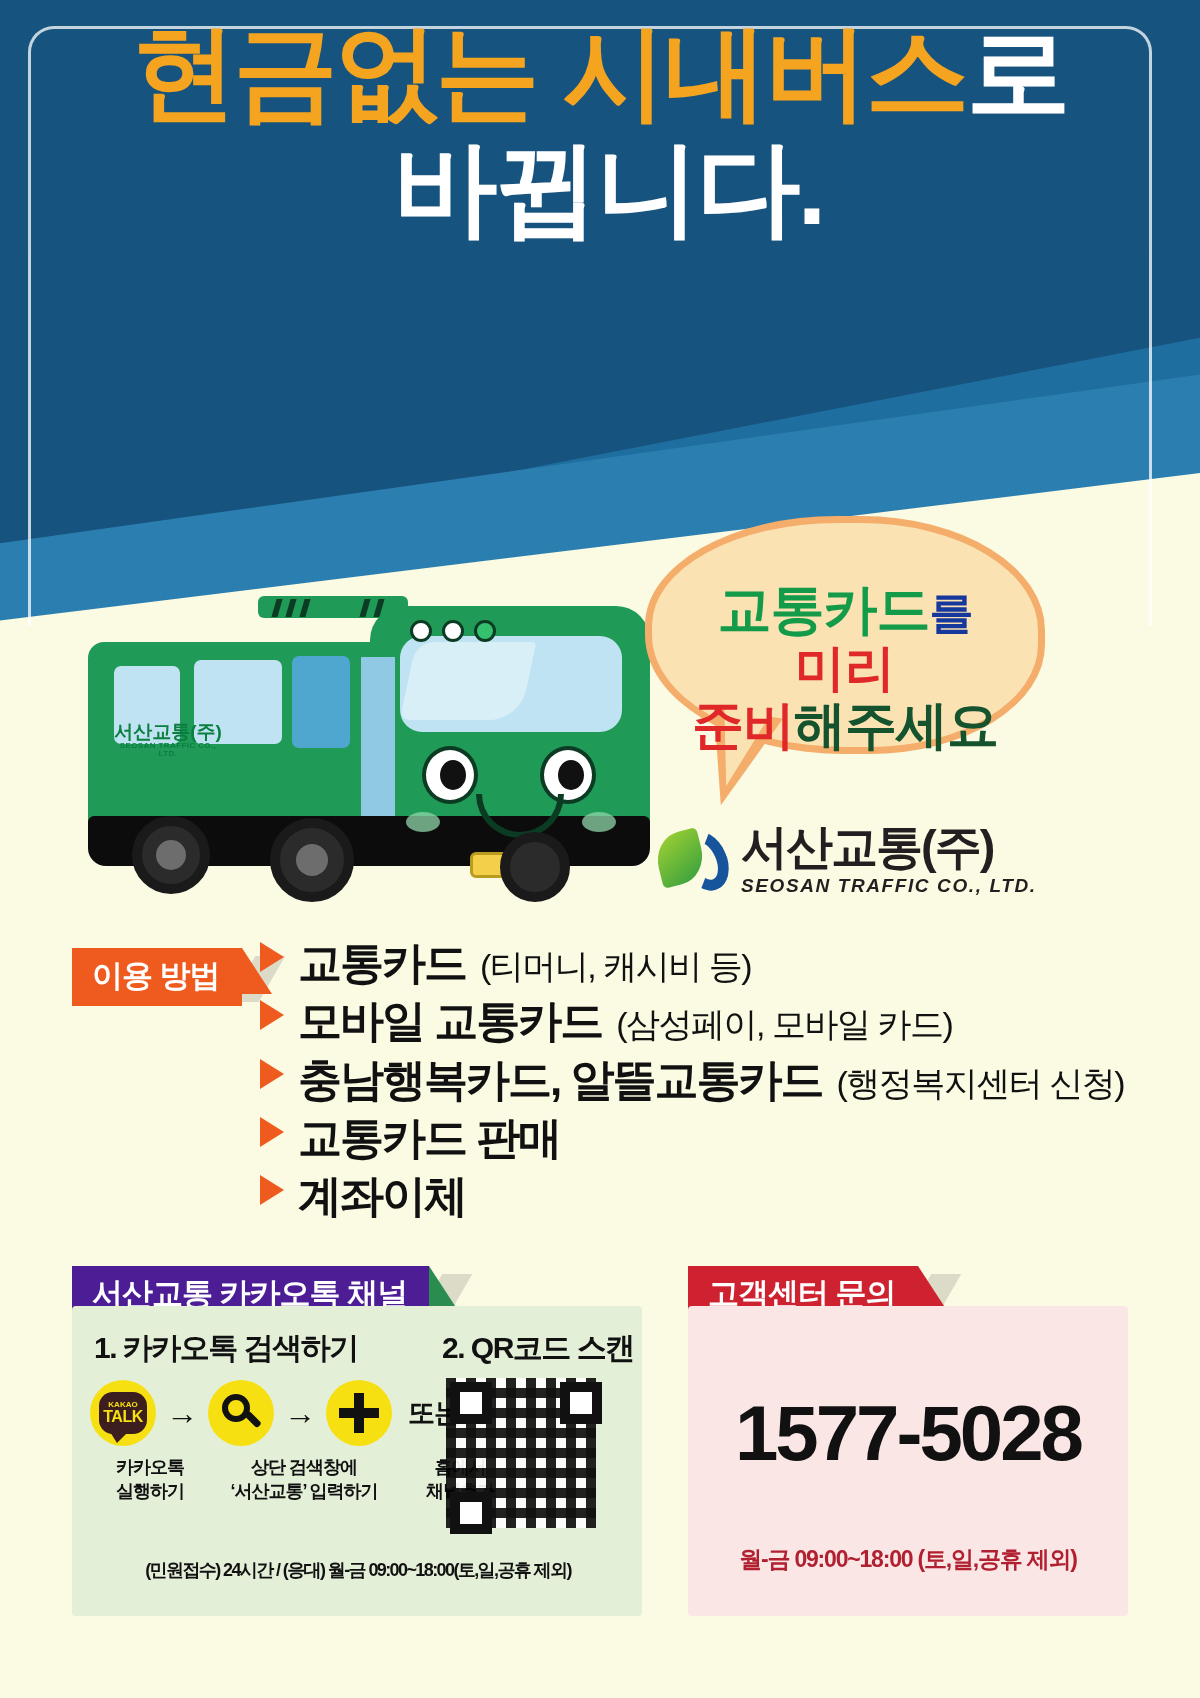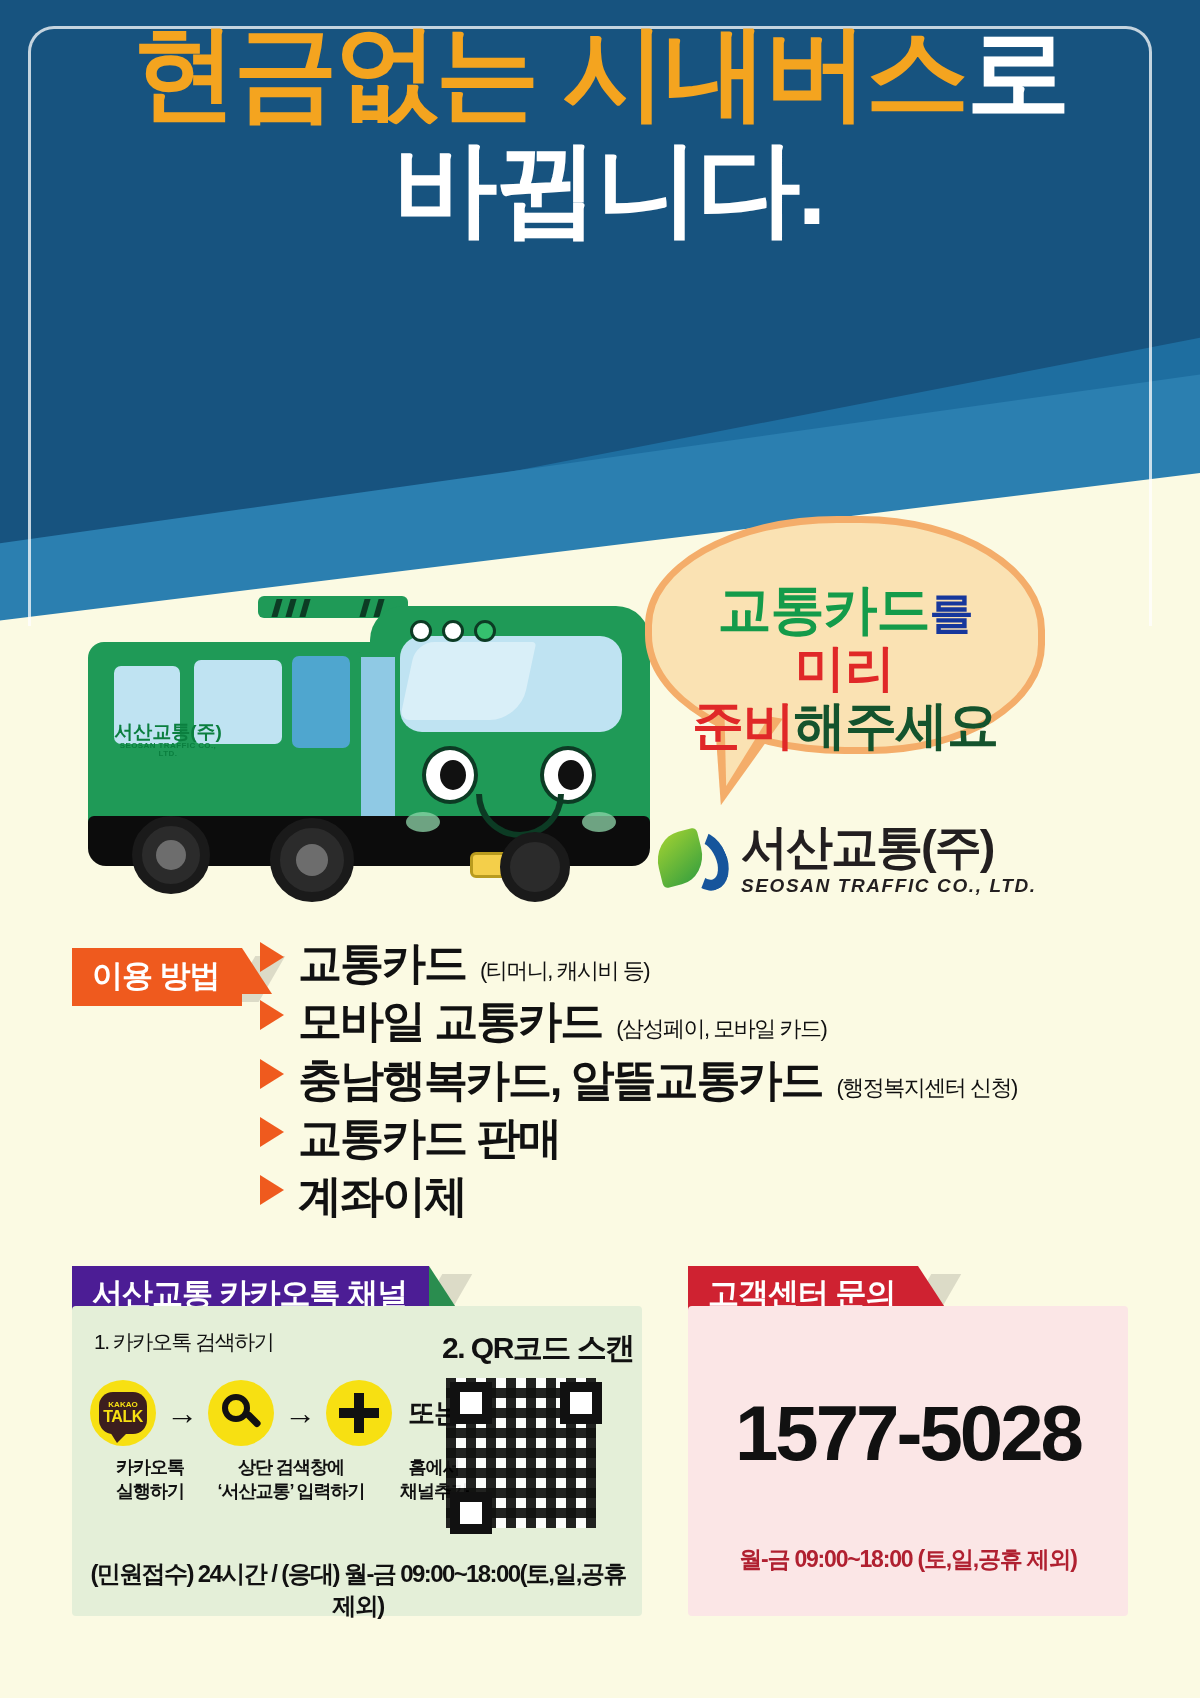--- a/index.html
+++ b/index.html
@@ -215,42 +215,42 @@
   .usage-list{position:absolute;left:260px;top:0;width:880px;}
   .usage-item{
     display:flex;align-items:baseline;gap:14px;margin-bottom:9px;
     font-size:44px;font-weight:bold;color:#111;letter-spacing:-2px;line-height:1.12;
   }
   .bullet{
     flex:0 0 auto;width:0;height:0;position:relative;top:-6px;
     border-top:15px solid transparent;border-bottom:15px solid transparent;
     border-left:24px solid #ef5a1e;
   }
-  .usage-sub{font-size:22px;font-weight:normal;letter-spacing:-1.5px;}
+  .usage-sub{font-size:34px;font-weight:normal;letter-spacing:-1.5px;}
 
   
   .panels{position:absolute;left:0;top:1262px;width:1200px;height:412px;z-index:7;}
   .panel-kakao{
     position:absolute;left:72px;top:44px;width:570px;height:310px;
     background:#e4efd8;border-radius:4px;
   }
   .panel-center{
     position:absolute;left:688px;top:44px;width:440px;height:310px;
     background:#fbe6e6;border-radius:4px;
   }
   .tag-green{background:#4c1d95;}
   .tag-green::after{border-left-color:#2a8d4f;}
   .tag-red{background:#cf2231;}
   .tag-red::after{border-left-color:#cf2231;}
   .kakao-tag-wrap{position:absolute;left:72px;top:4px;}
   .center-tag-wrap{position:absolute;left:688px;top:4px;}
 
   .kakao-inner{position:absolute;left:0;top:0;width:570px;height:310px;}
   .kakao-head{
-    position:absolute;left:22px;top:22px;font-size:21px;font-weight:normal;color:#111;letter-spacing:-1.5px;
+    position:absolute;left:22px;top:22px;font-size:30px;font-weight:bold;color:#111;letter-spacing:-1.5px;
   }
   .qr-head{
     position:absolute;left:370px;top:22px;font-size:30px;font-weight:bold;color:#111;letter-spacing:-1.5px;
   }
   .steps{position:absolute;left:18px;top:74px;display:flex;align-items:center;gap:10px;}
   .circ{
     width:66px;height:66px;border-radius:50%;background:#f7e012;
     display:flex;align-items:center;justify-content:center;position:relative;
   }
   .kakao-bub{
@@ -264,21 +264,21 @@
   .kakao-bub .k1{color:#f7e012;font-size:8px;font-weight:bold;line-height:1;}
   .kakao-bub .k2{color:#f7e012;font-size:16px;font-weight:bold;line-height:1;letter-spacing:-.5px;}
   .mag{position:relative;width:38px;height:38px;}
   .mag-c{position:absolute;left:0;top:0;width:28px;height:28px;border:6px solid #111;border-radius:50%;box-sizing:border-box;}
   .mag-h{position:absolute;left:22px;top:22px;width:18px;height:7px;background:#111;transform:rotate(45deg);border-radius:3px;}
   .plus{position:relative;width:40px;height:40px;}
   .plus::before{content:"";position:absolute;left:0;top:15px;width:40px;height:10px;background:#111;}
   .plus::after{content:"";position:absolute;left:15px;top:0;width:10px;height:40px;background:#111;}
   .arrow{font-size:32px;font-weight:bold;color:#111;line-height:1;}
   .ttn{font-size:27px;font-weight:bold;color:#111;margin-left:6px;letter-spacing:-1px;}
-  .caps{position:absolute;left:18px;top:150px;display:flex;gap:0;}
+  .caps{position:absolute;left:18px;top:150px;display:flex;gap:13px;}
   .cap{
     width:120px;text-align:center;font-size:18px;font-weight:bold;color:#111;
     line-height:1.32;letter-spacing:-1px;
   }
   .cap.c2{width:178px;margin-left:-8px;}
   .cap.c3{width:120px;margin-left:-6px;}
 
   .qr{
     position:absolute;left:374px;top:72px;width:150px;height:150px;
     background:#fff;
@@ -289,21 +289,21 @@
     background-blend-mode:multiply;
     opacity:.92;
   }
   .qr-eye{position:absolute;width:42px;height:42px;background:#fff;border:10px solid #111;box-sizing:border-box;}
   .qe1{left:378px;top:76px;}
   .qe2{left:488px;top:76px;}
   .qe3{left:378px;top:186px;}
 
   .kakao-foot{
     position:absolute;left:16px;top:252px;width:540px;text-align:center;
-    font-size:24px;font-weight:bold;color:#111;letter-spacing:-1.6px;
+    font-size:18px;font-weight:bold;color:#111;letter-spacing:-1.6px;
   }
 
   .phone{
     position:absolute;left:0;top:88px;width:440px;text-align:center;
     font-size:78px;font-weight:bold;color:#111;letter-spacing:-3px;line-height:1;
   }
   .center-foot{
     position:absolute;left:0;top:238px;width:440px;text-align:center;
     font-size:23px;font-weight:bold;color:#b02030;letter-spacing:-1.2px;
   }

